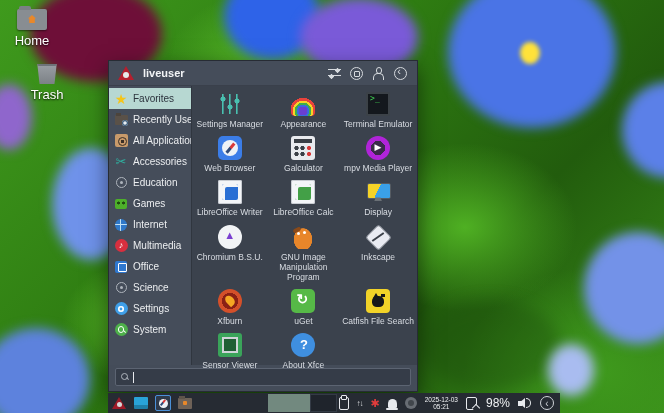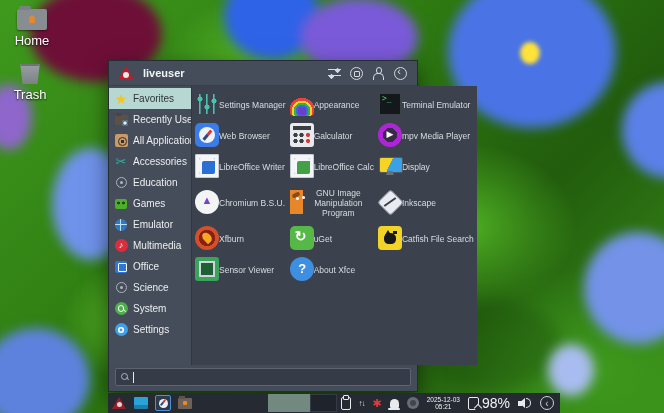--- a/index.html
+++ b/index.html
@@ -96,21 +96,21 @@
   .ci-office { width:12px; height:12px; background:#2f78d0; border-radius:2px; position:relative; }
   .ci-office::after { content:""; position:absolute; left:2.5px; top:2.5px; width:7px; height:7px; border:1.3px solid #fff; border-radius:1px; }
   .ci-gear { width:13px; height:13px; border-radius:50%; background:#3f9fe8; position:relative; }
   .ci-gear::after { content:""; position:absolute; left:3.5px; top:3.5px; width:6px; height:6px; background:#fff; border-radius:50%; box-shadow:inset 0 0 0 1.6px #fff, inset 0 0 0 3px #3f9fe8; }
   .ci-system { width:13px; height:13px; border-radius:50%; background:#4db04a; position:relative; }
   .ci-system::before { content:""; position:absolute; left:3px; top:3px; width:4.5px; height:4.5px; border:1.3px solid #fff; border-radius:50%; }
   .ci-system::after { content:""; position:absolute; left:8px; top:8px; width:3px; height:1.4px; background:#fff; transform:rotate(45deg); }
 
   .app-grid { flex:1; background:#3b424d; border-left:1px solid #30363f; padding:3px 1px;
               display:grid; grid-template-columns:repeat(3,1fr); align-content:start; }
-  .tile { display:flex; flex-direction:row; align-items:center; padding:3px 2px 4px; cursor:default; }
+  .tile { display:flex; flex-direction:column; align-items:center; padding:3px 2px 4px; cursor:default; }
   .tile .al { font-size:8.5px; line-height:1.2; color:#d9dde3; text-align:center; white-space:nowrap; margin-top:3px; }
   .tile.wrap .al { white-space:normal; }
   .ai { width:24px; height:24px; position:relative; }
 
   .ai-sliders { background:
       radial-gradient(circle at 5px 7px,  #49c0b0 2.4px, transparent 2.7px),
       radial-gradient(circle at 12px 15px,#49c0b0 2.4px, transparent 2.7px),
       radial-gradient(circle at 19px 9px, #49c0b0 2.4px, transparent 2.7px),
       linear-gradient(#49c0b0,#49c0b0) 4.2px 2px/1.6px 20px no-repeat,
       linear-gradient(#49c0b0,#49c0b0) 11.2px 2px/1.6px 20px no-repeat,
@@ -196,21 +196,21 @@
   .ti { display:flex; align-items:center; justify-content:center; color:#e8eaee; }
   .ti-clip { width:10px; height:13px; border:1.3px solid #e8eaee; border-radius:2px; position:relative; }
   .ti-clip::before { content:""; position:absolute; left:1.5px; top:-2.5px; width:4px; height:3px; background:#262b33; border:1.3px solid #e8eaee; border-radius:1px; }
   .ti-arrows { font-size:8px; letter-spacing:-1px; color:#d8dade; }
   .ti-updates { color:#e03c3c; font-size:11px; }
   .ti-bell { width:9px; height:9px; background:#e8eaee; border-radius:50% 50% 15% 15%; position:relative; }
   .ti-bell::after { content:""; position:absolute; left:-1.5px; bottom:-2.5px; width:12px; height:1.6px; background:#e8eaee; border-radius:1px; }
   .ti-dim { width:12px; height:12px; border-radius:50%; background:#7e838a; opacity:.75; position:relative; }
   .ti-dim::after { content:""; position:absolute; left:3px; top:3px; width:6px; height:6px; border-radius:50%; background:#4a4f55; }
   .clock { display:flex; flex-direction:column; align-items:center; line-height:1.1; color:#f0f2f4; font-size:6.5px; }
-  .battery { display:flex; align-items:center; gap:3px; color:#f0f2f4; font-size:14px;justify-content:space-between; }
+  .battery { display:flex; align-items:center; gap:9px; color:#f0f2f4; font-size:12px;justify-content:space-between; }
   .bat-ic { width:11px; height:13px; border:1.3px solid #e8eaee; border-radius:2px; position:relative; }
   .bat-ic::before { content:""; position:absolute; right:-3.5px; bottom:-2px; width:5px; height:5px; background:#262b33; border-left:1.6px solid #e8eaee; border-top:1.6px solid #e8eaee; transform:rotate(45deg); }
   .ti-vol { position:relative; width:14px; height:12px; }
   .ti-vol::before { content:""; position:absolute; left:0; top:3.5px; width:3.5px; height:5px; background:#e8eaee; }
   .ti-vol::after { content:""; position:absolute; left:1px; top:1px; width:0; height:0;
       border-top:5px solid transparent; border-bottom:5px solid transparent; border-right:6px solid #e8eaee; }
   .ti-vol .wave { position:absolute; left:8px; top:0.5px; width:5px; height:10px; border:1.4px solid #e8eaee; border-left:none; border-radius:0 6px 6px 0; }
   .ti-collapse { width:14px; height:14px; border:1.3px solid #cfd3d8; border-radius:50%; color:#cfd3d8; font-size:10px; line-height:11px; text-align:center; }
 </style>
 </head>
@@ -229,21 +229,21 @@
   <div class="fl fl-blue-bs"></div>
   <div class="fl fl-blue-lm"></div>
   <div class="fl fl-purp-le"></div>
   <div class="fl fl-blue-bl"></div>
 </div>
 
 <div class="dicon" style="left:6px; top:9px;">
   <div class="glyph home-glyph"></div>
   <div>Home</div>
 </div>
-<div class="dicon" style="left:4px; top:64px;">
+<div class="dicon" style="left:21px; top:64px;">
   <div class="glyph trash-glyph"></div>
   <div>Trash</div>
 </div>
 
 <div class="menu">
   <div class="menu-header">
     <div class="logo-tri"></div>
     <div class="user-label">liveuser</div>
     <div class="hdr-spacer"></div>
     <div class="hdr-btn">
@@ -291,21 +291,21 @@
       <div class="cat">
         <span class="cico">
             <span class="ci-invader"></span>
           </span>
         <span class="clabel">Games</span>
       </div>
       <div class="cat">
         <span class="cico">
             <span class="ci-globe"></span>
           </span>
-        <span class="clabel">Emulator</span>
+        <span class="clabel">Internet</span>
       </div>
       <div class="cat">
         <span class="cico">
             <span class="ci-multimedia">♪</span>
           </span>
         <span class="clabel">Multimedia</span>
       </div>
       <div class="cat">
         <span class="cico">
             <span class="ci-office"></span>
@@ -313,29 +313,29 @@
         <span class="clabel">Office</span>
       </div>
       <div class="cat">
         <span class="cico">
             <span class="ci-atom"></span>
           </span>
         <span class="clabel">Science</span>
       </div>
       <div class="cat">
         <span class="cico">
+            <span class="ci-gear"></span>
+          </span>
+        <span class="clabel">Settings</span>
+      </div>
+      <div class="cat">
+        <span class="cico">
             <span class="ci-system"></span>
           </span>
         <span class="clabel">System</span>
-      </div>
-      <div class="cat">
-        <span class="cico">
-            <span class="ci-gear"></span>
-          </span>
-        <span class="clabel">Settings</span>
       </div>
     </div>
 
     <div class="app-grid">
       <div class="tile">
         <div class="ai ai-sliders"></div>
         <div class="al">Settings Manager</div>
       </div>
       <div class="tile">
         <div class="ai ai-rainbow"></div>

